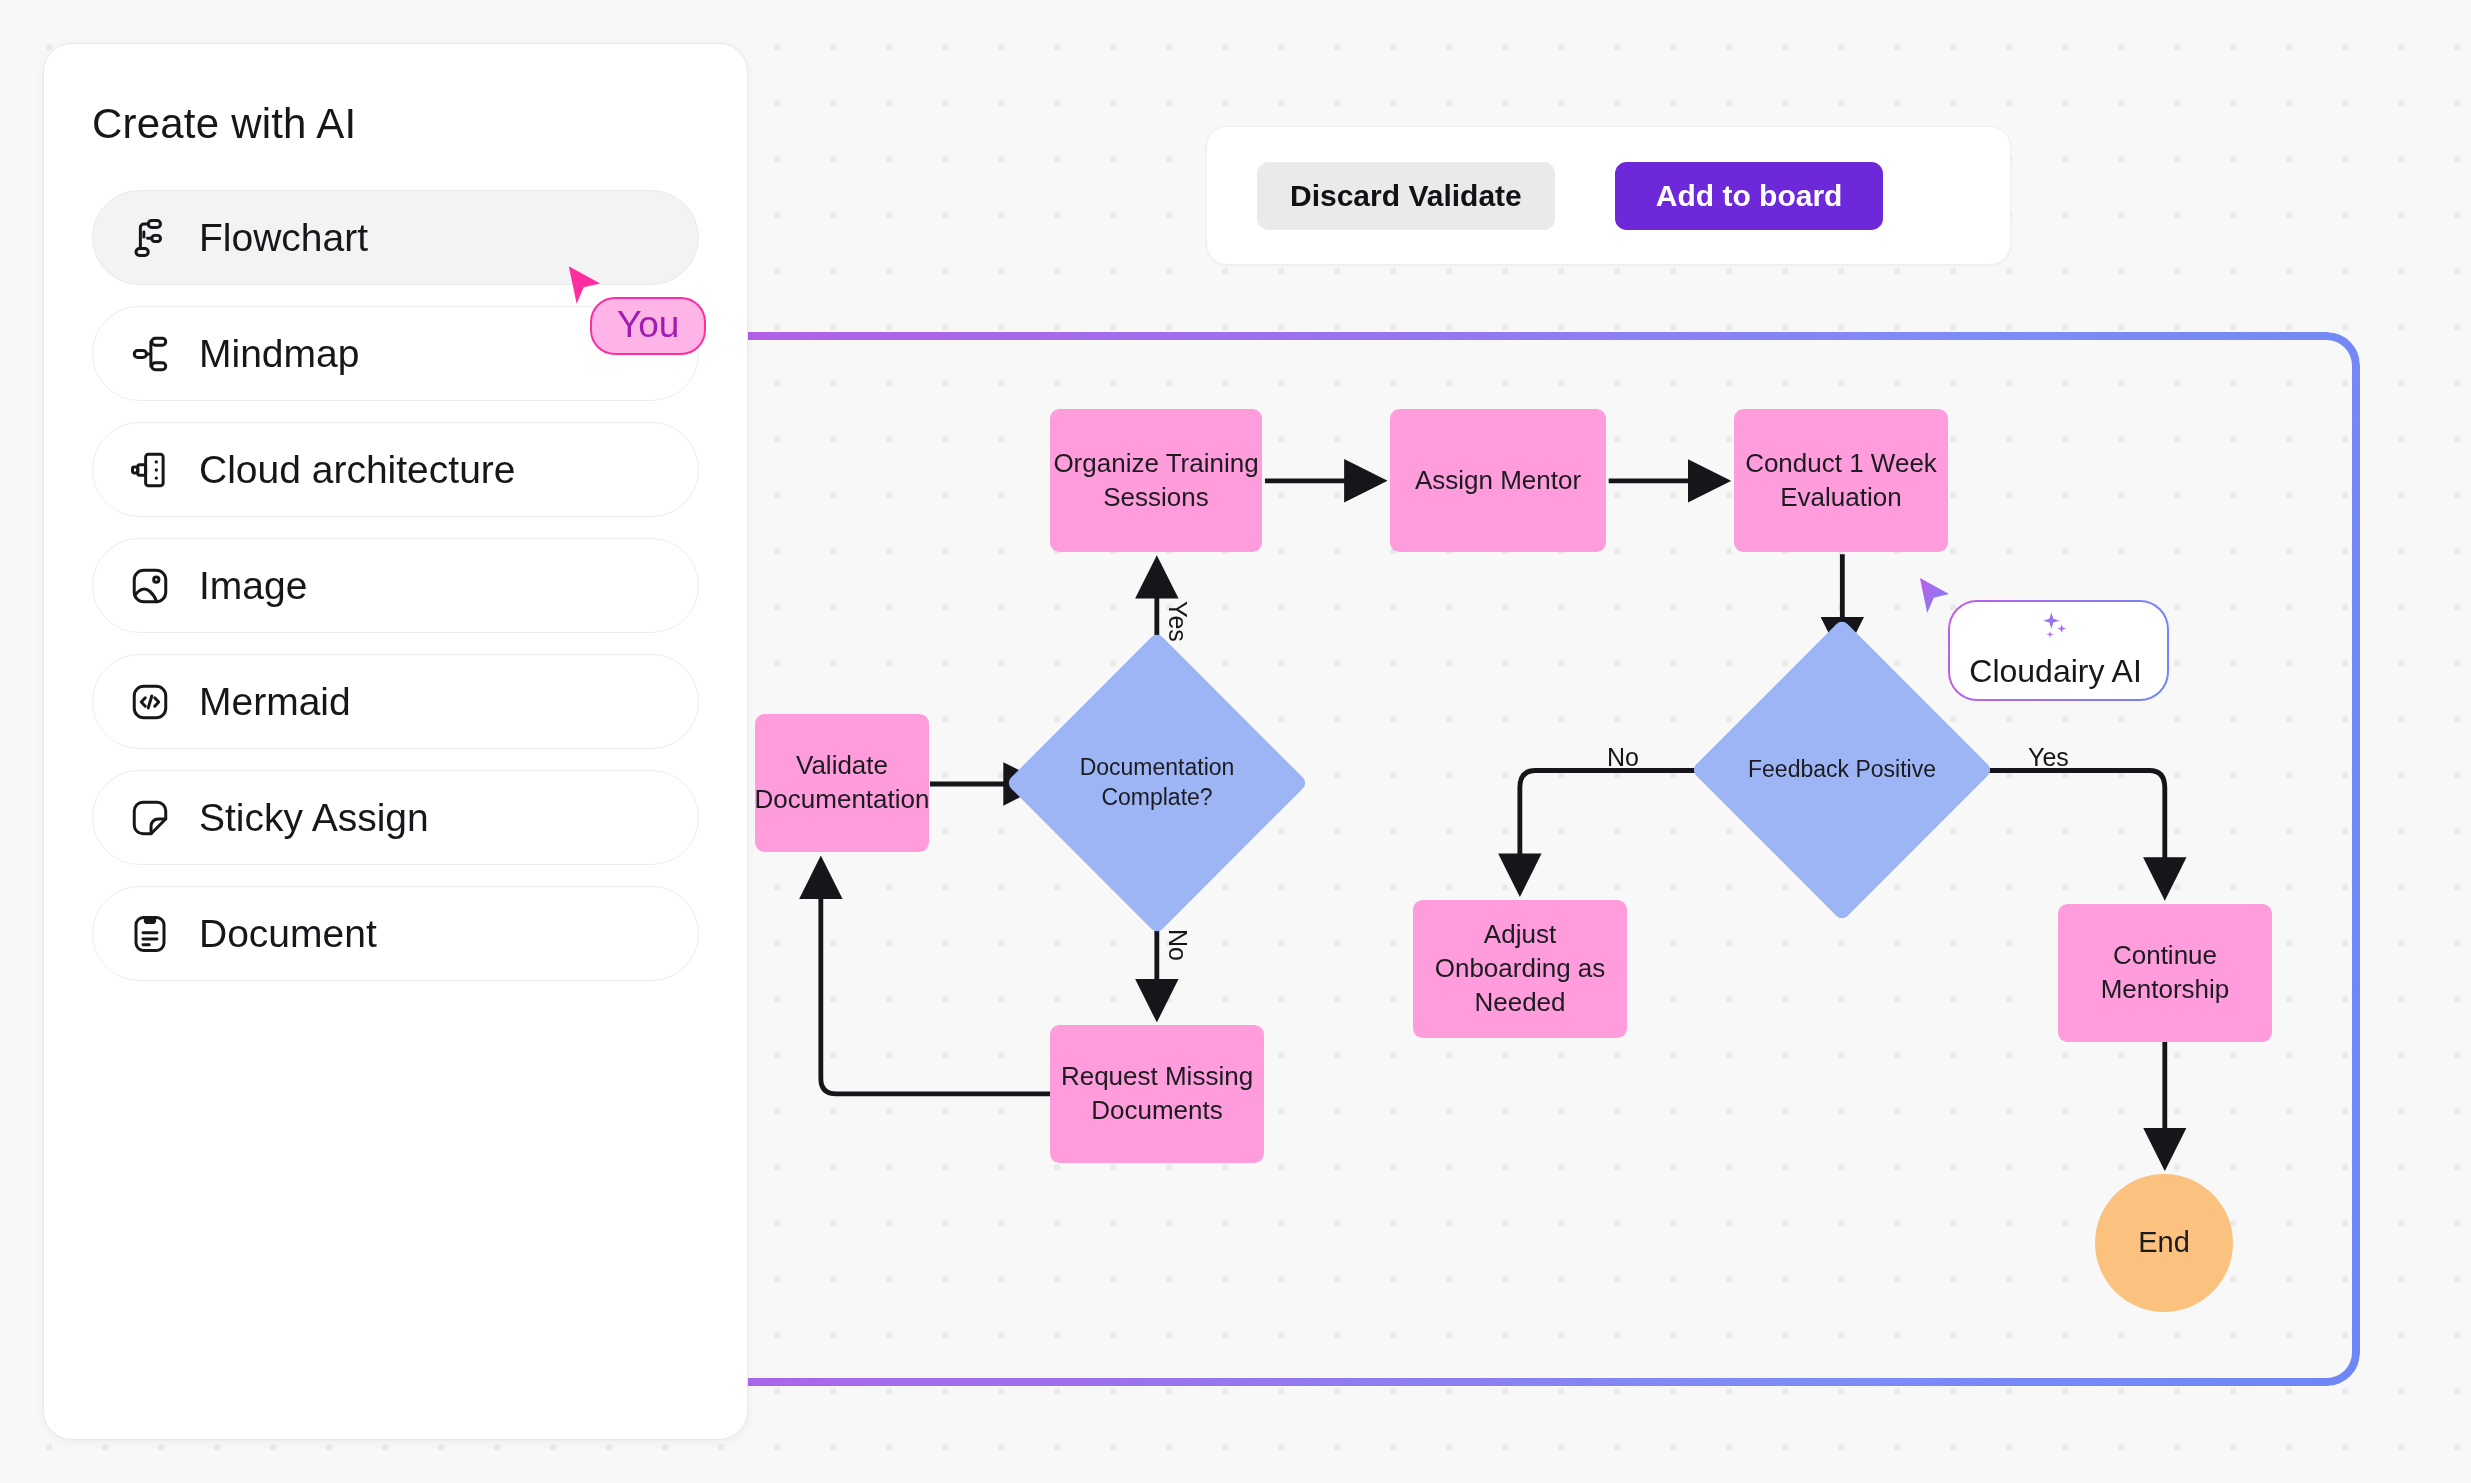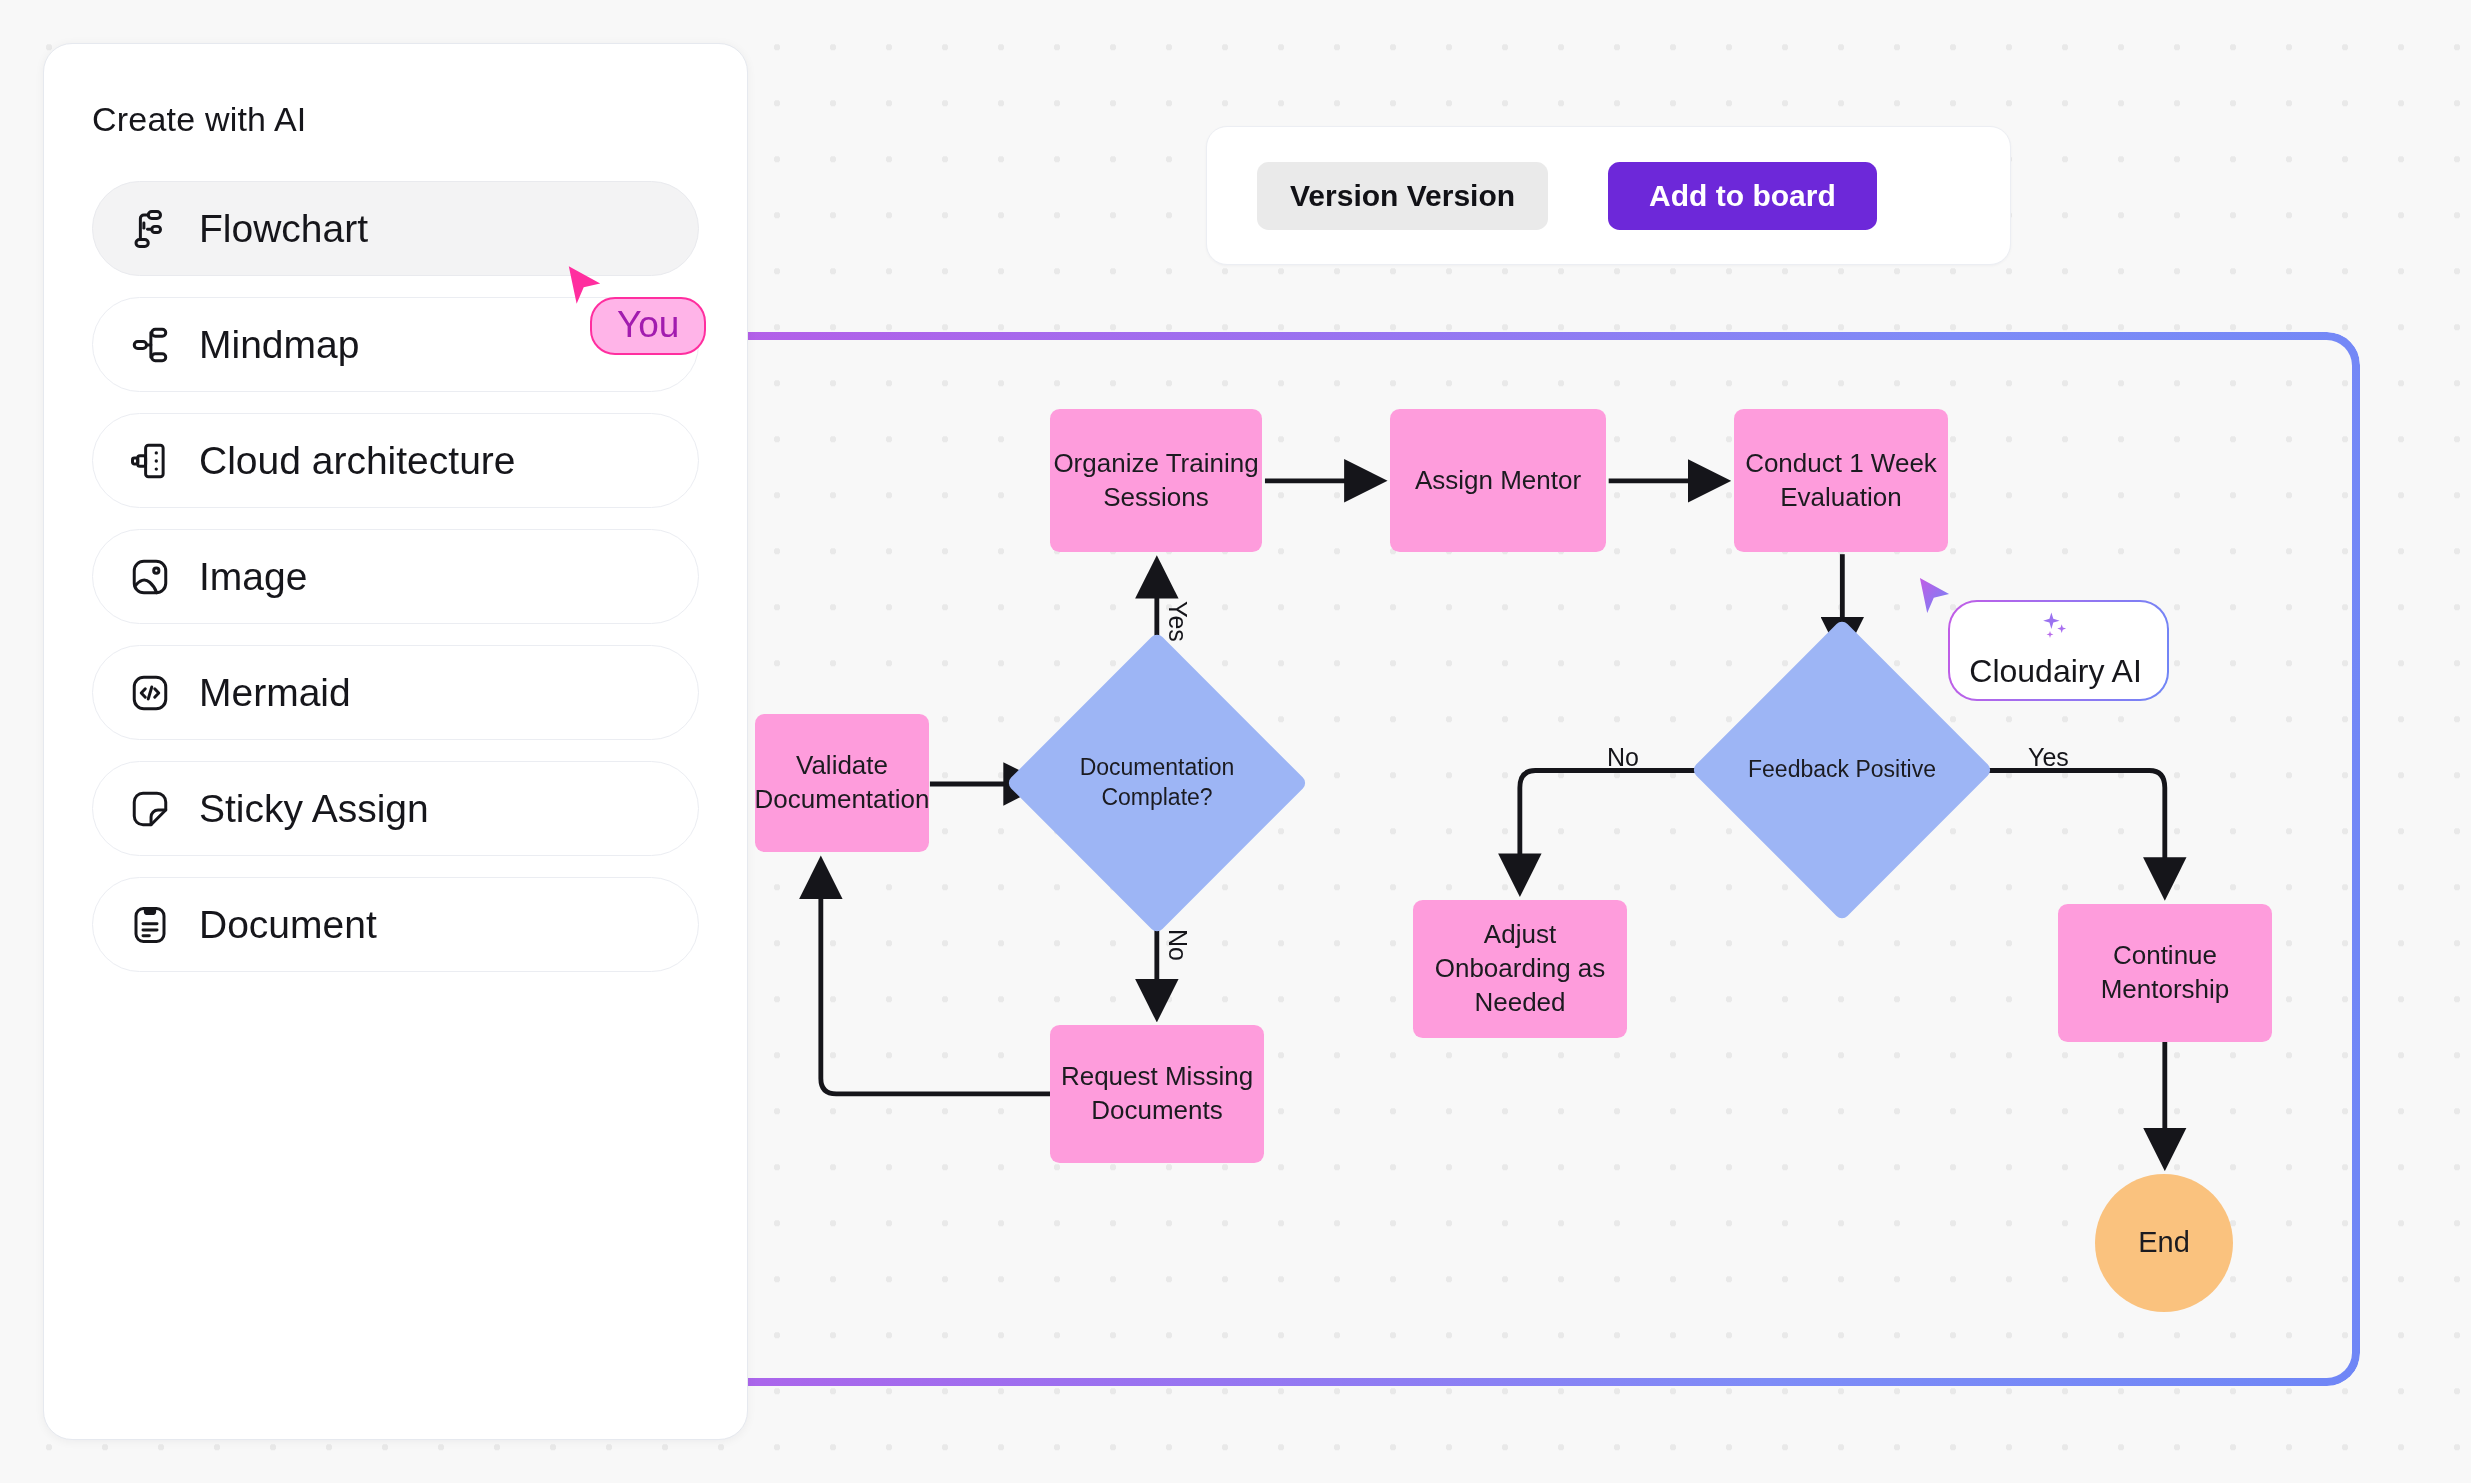--- a/index.html
+++ b/index.html
@@ -99,21 +99,21 @@
     left: 43px; top: 43px;
     width: 705px; height: 1397px;
     background: #ffffff;
     border: 1.9px solid #e6e9ef;
     border-radius: 29px;
     z-index: 10;
     padding: 56px 48px 0 48px;
     box-shadow: 0 1.9px 9.7px rgba(25,25,45,.05);
   }
   .sidebar-title {
-    font-size: 34px; color: #16161b; font-weight: normal;
+    font-size: 42px; color: #16161b; font-weight: normal;
     letter-spacing: 0.2px;
     margin-bottom: 42px;
   }
   .sb-item {
     display: flex; align-items: center;
     gap: 27px;
     height: 95px;
     border: 1.9px solid #ebedf2;
     border-radius: 50px;
     padding: 0 35px;
@@ -240,21 +240,21 @@
 
     <span class="edge-label vert" style="left:1163px; top:601px;">Yes</span>
     <span class="edge-label vert" style="left:1163px; top:929px;">No</span>
     <span class="edge-label" style="left:1607px; top:743px;">No</span>
     <span class="edge-label" style="left:2028px; top:743px;">Yes</span>
   </div>
 
   <div class="ai-frame"></div>
 
   <div class="actionbar">
-    <button class="btn btn-secondary">Version Version</button>
+    <button class="btn btn-secondary">Discard Validate</button>
     <button class="btn btn-primary">Add to board</button>
   </div>
 
   <div class="sidebar">
     <div class="sidebar-title">Create with AI</div>
 
     <div class="sb-item active">
       <span class="sb-icon">
         <svg viewBox="0 0 24 24" width="42" height="42" fill="none" stroke="#16161b" stroke-width="1.7" stroke-linecap="round" stroke-linejoin="round">
           <rect x="11" y="2" width="7" height="4" rx="2"></rect>

